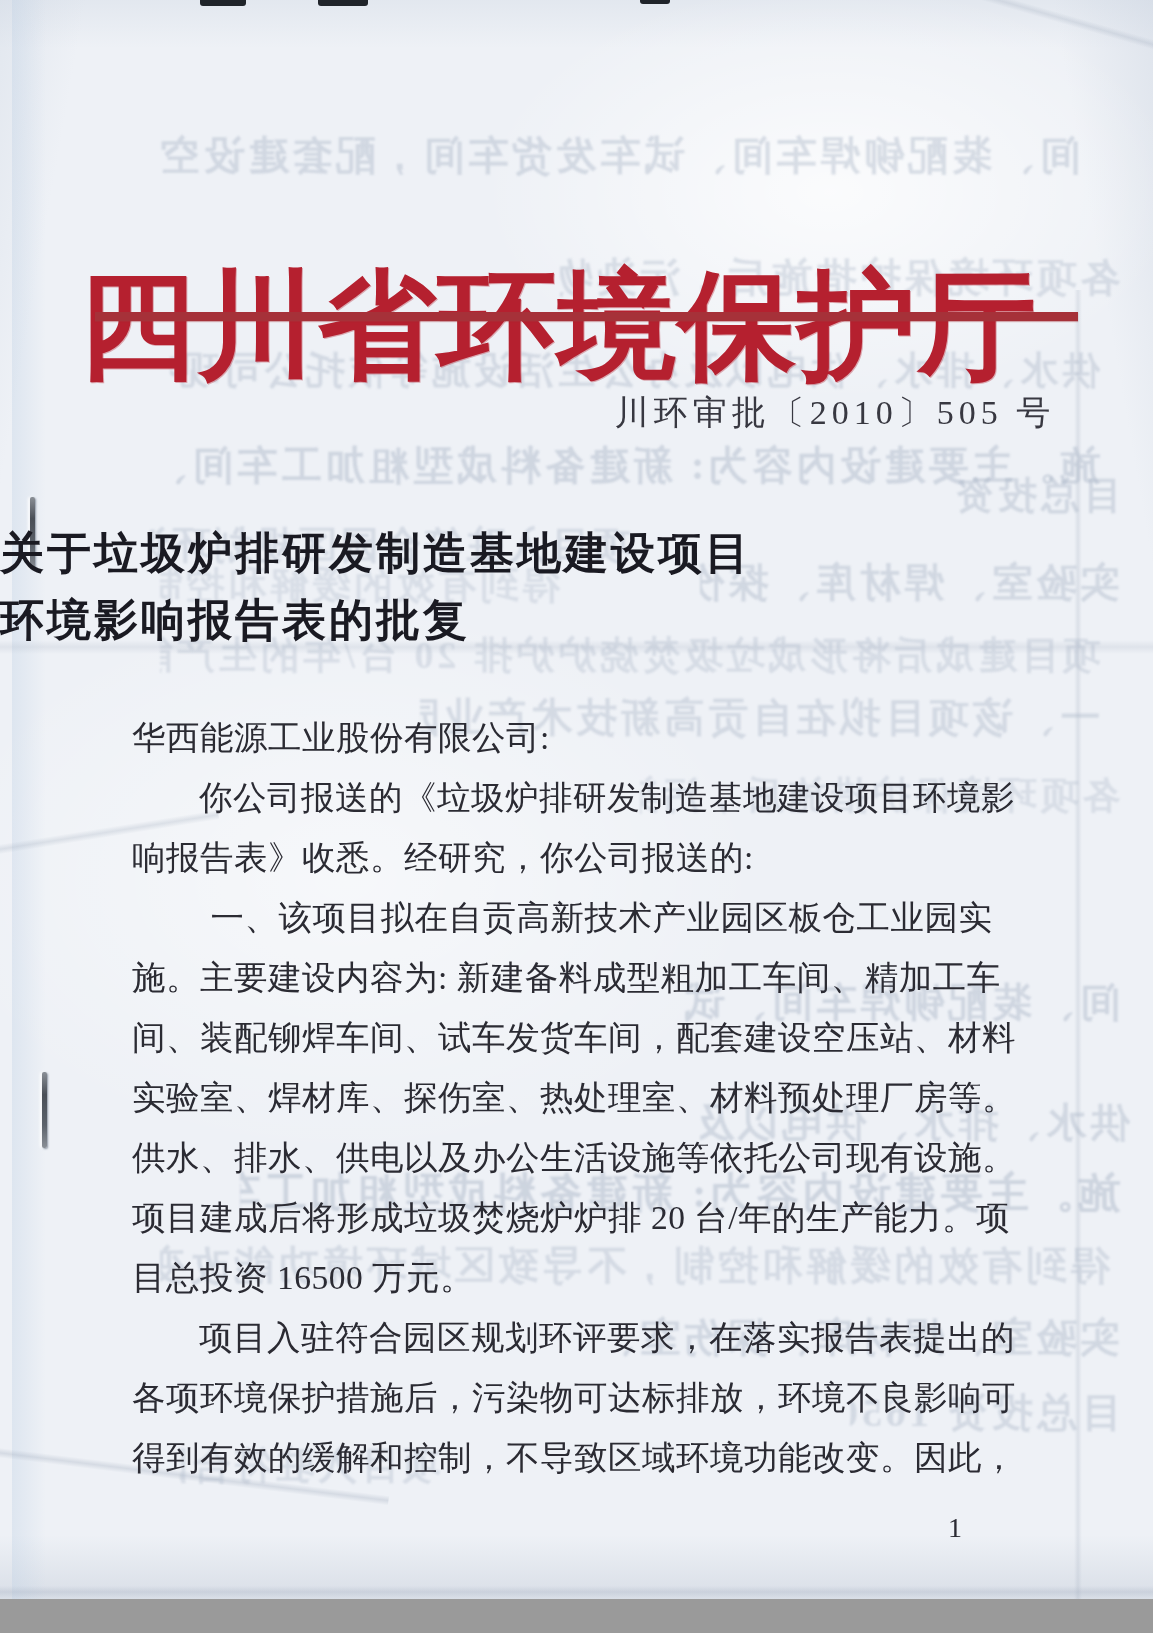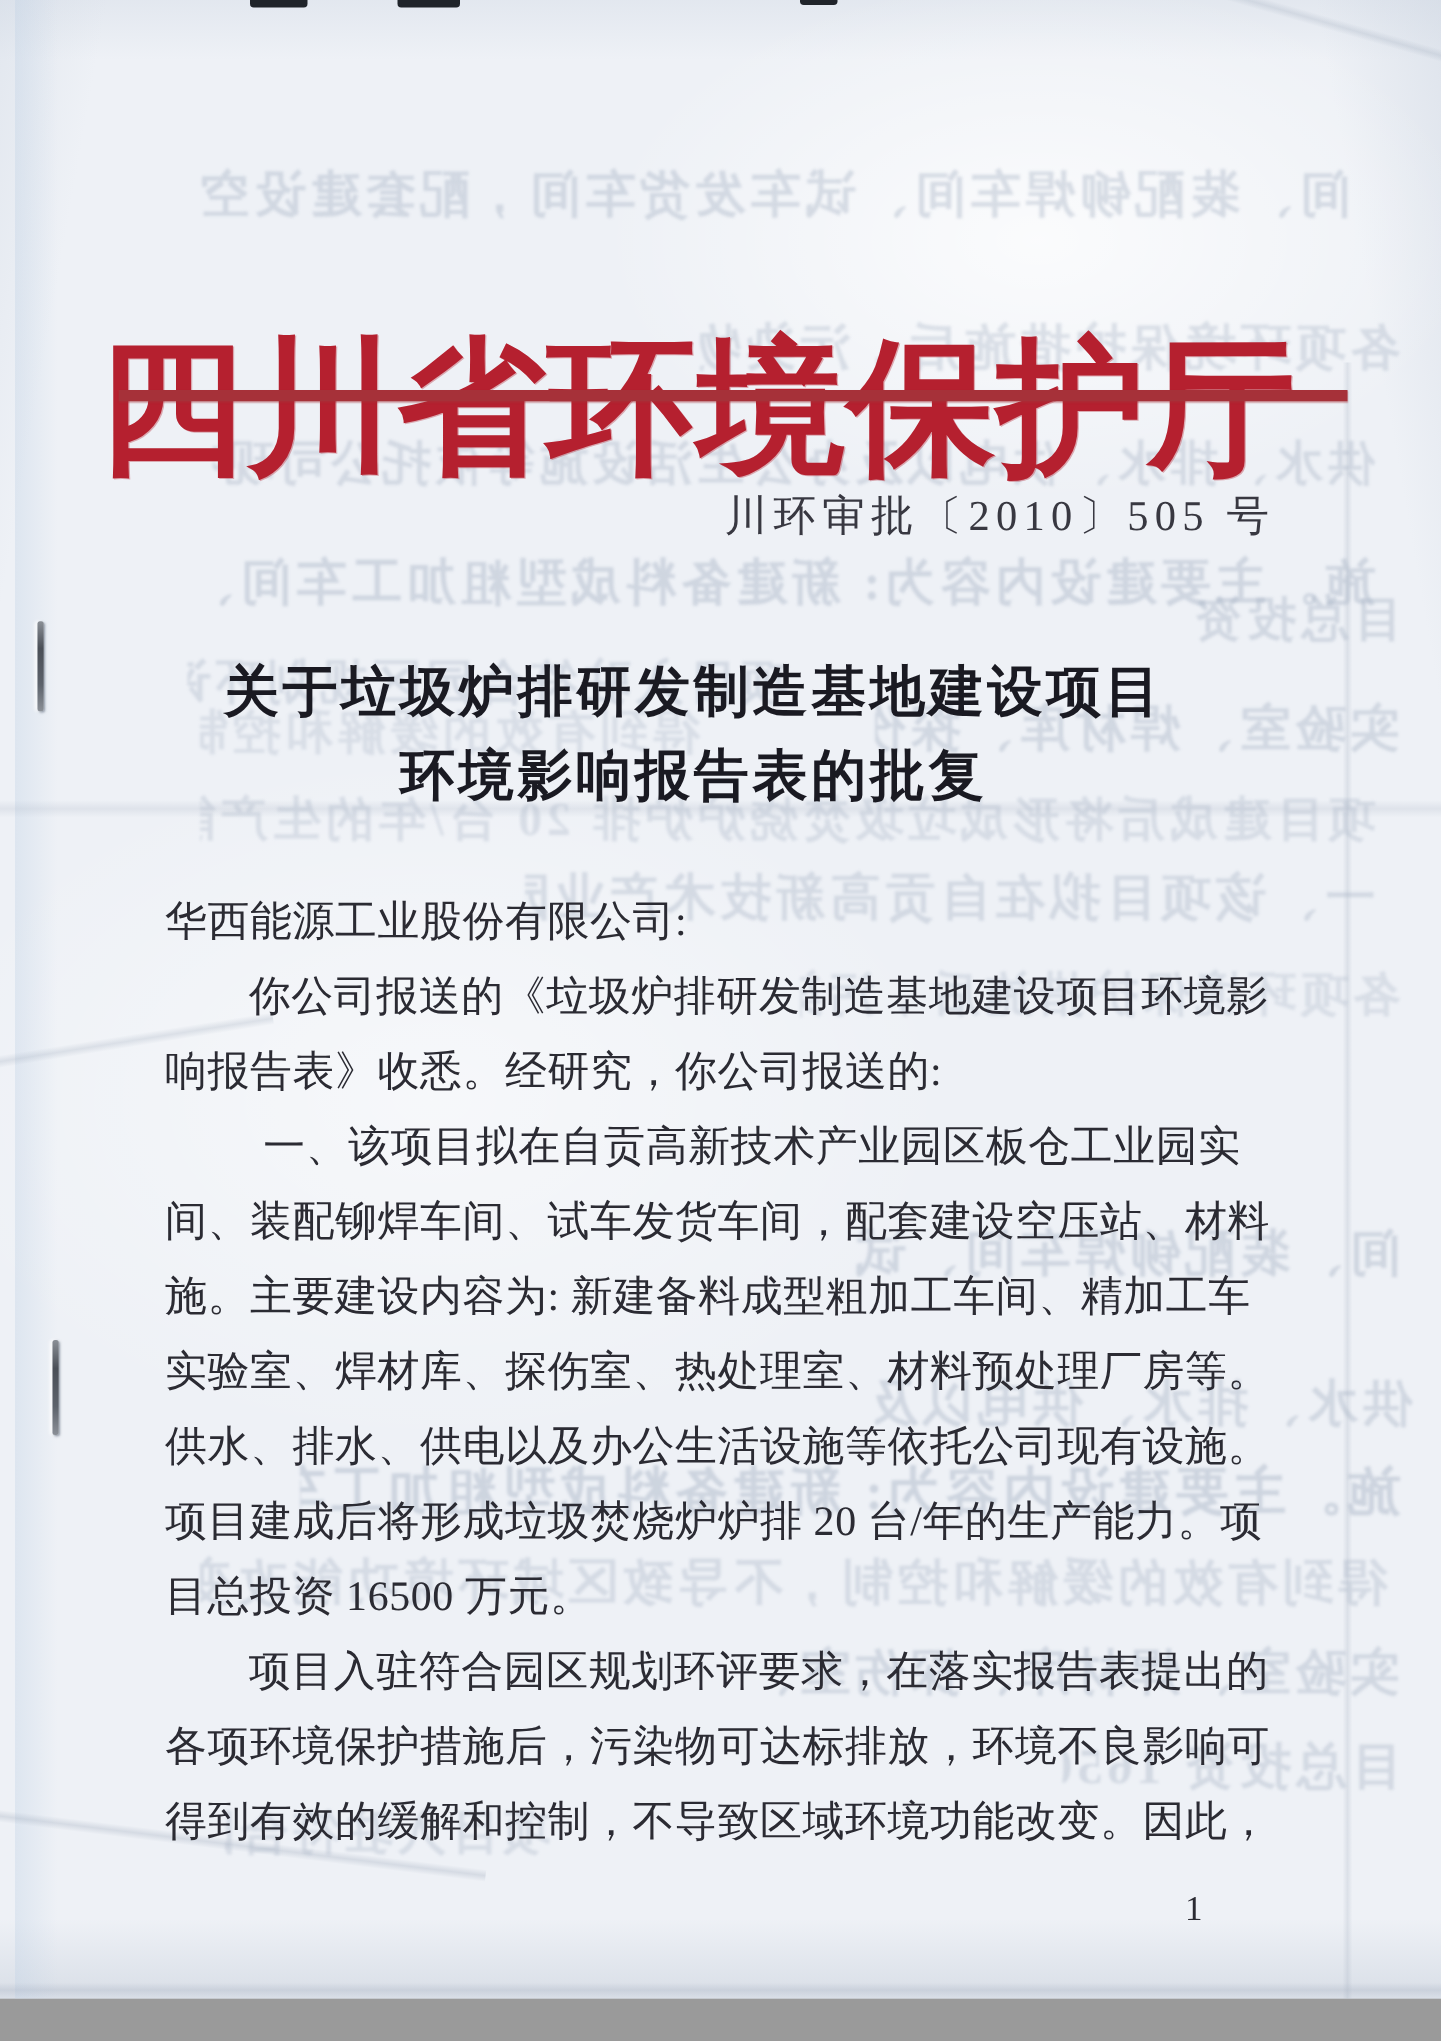--- a/index.html
+++ b/index.html
@@ -54,24 +54,24 @@
     position:absolute;left:0;top:168px;width:1116px;
     text-align:center;
     font-size:118px;font-weight:bold;letter-spacing:2px;
     color:#b5202f;
     text-shadow:1px 1px 0 rgba(181,32,47,.35);
     white-space:nowrap;
   }
   .red-rule{position:absolute;left:95px;top:312px;width:983px;height:9px;
     background:#a63139;box-shadow:0 1px 1px rgba(166,49,57,.4);}
   .doc-number{
-    position:absolute;left:800px;top:390px;transform:translateX(-50%);
+    position:absolute;left:835px;top:390px;transform:translateX(-50%);
     font-size:34px;color:#383841;letter-spacing:5px;white-space:nowrap;
   }
-  .doc-title{position:absolute;left:0;top:520px;width:1110px;text-align:center;
+  .doc-title{position:absolute;left:0;top:520px;width:1110px;
     font-weight:bold;color:#1a1a22;font-size:44px;line-height:67px;letter-spacing:3px;}
   .body-block{
     position:absolute;left:132px;top:708px;width:872px;
     font-size:33.5px;line-height:60px;color:#2b2b33;
     letter-spacing:0.5px;
   }
   .line{height:60px;white-space:nowrap;}
   .line.indent{text-indent:2em;text-align:center;}
   .page-number{position:absolute;left:948px;top:1512px;font-size:28px;color:#2b2b33;}
 </style>
@@ -119,22 +119,22 @@
   <div class="doc-title">
     <div>关于垃圾炉排研发制造基地建设项目</div>
     <div>环境影响报告表的批复</div>
   </div>
 
   <div class="body-block">
     <div class="line">华西能源工业股份有限公司:</div>
     <div class="line indent">你公司报送的《垃圾炉排研发制造基地建设项目环境影</div>
     <div class="line">响报告表》收悉。经研究，你公司报送的:</div>
     <div class="line indent">一、该项目拟在自贡高新技术产业园区板仓工业园实</div>
+    <div class="line">施。主要建设内容为: 新建备料成型粗加工车间、精加工车</div>
     <div class="line">间、装配铆焊车间、试车发货车间，配套建设空压站、材料</div>
-    <div class="line">施。主要建设内容为: 新建备料成型粗加工车间、精加工车</div>
     <div class="line">实验室、焊材库、探伤室、热处理室、材料预处理厂房等。</div>
     <div class="line">供水、排水、供电以及办公生活设施等依托公司现有设施。</div>
     <div class="line">项目建成后将形成垃圾焚烧炉炉排 20 台/年的生产能力。项</div>
     <div class="line">目总投资 16500 万元。</div>
     <div class="line indent">项目入驻符合园区规划环评要求，在落实报告表提出的</div>
     <div class="line">各项环境保护措施后，污染物可达标排放，环境不良影响可</div>
     <div class="line">得到有效的缓解和控制，不导致区域环境功能改变。因此，</div>
   </div>
 
   <div class="page-number">1</div>

